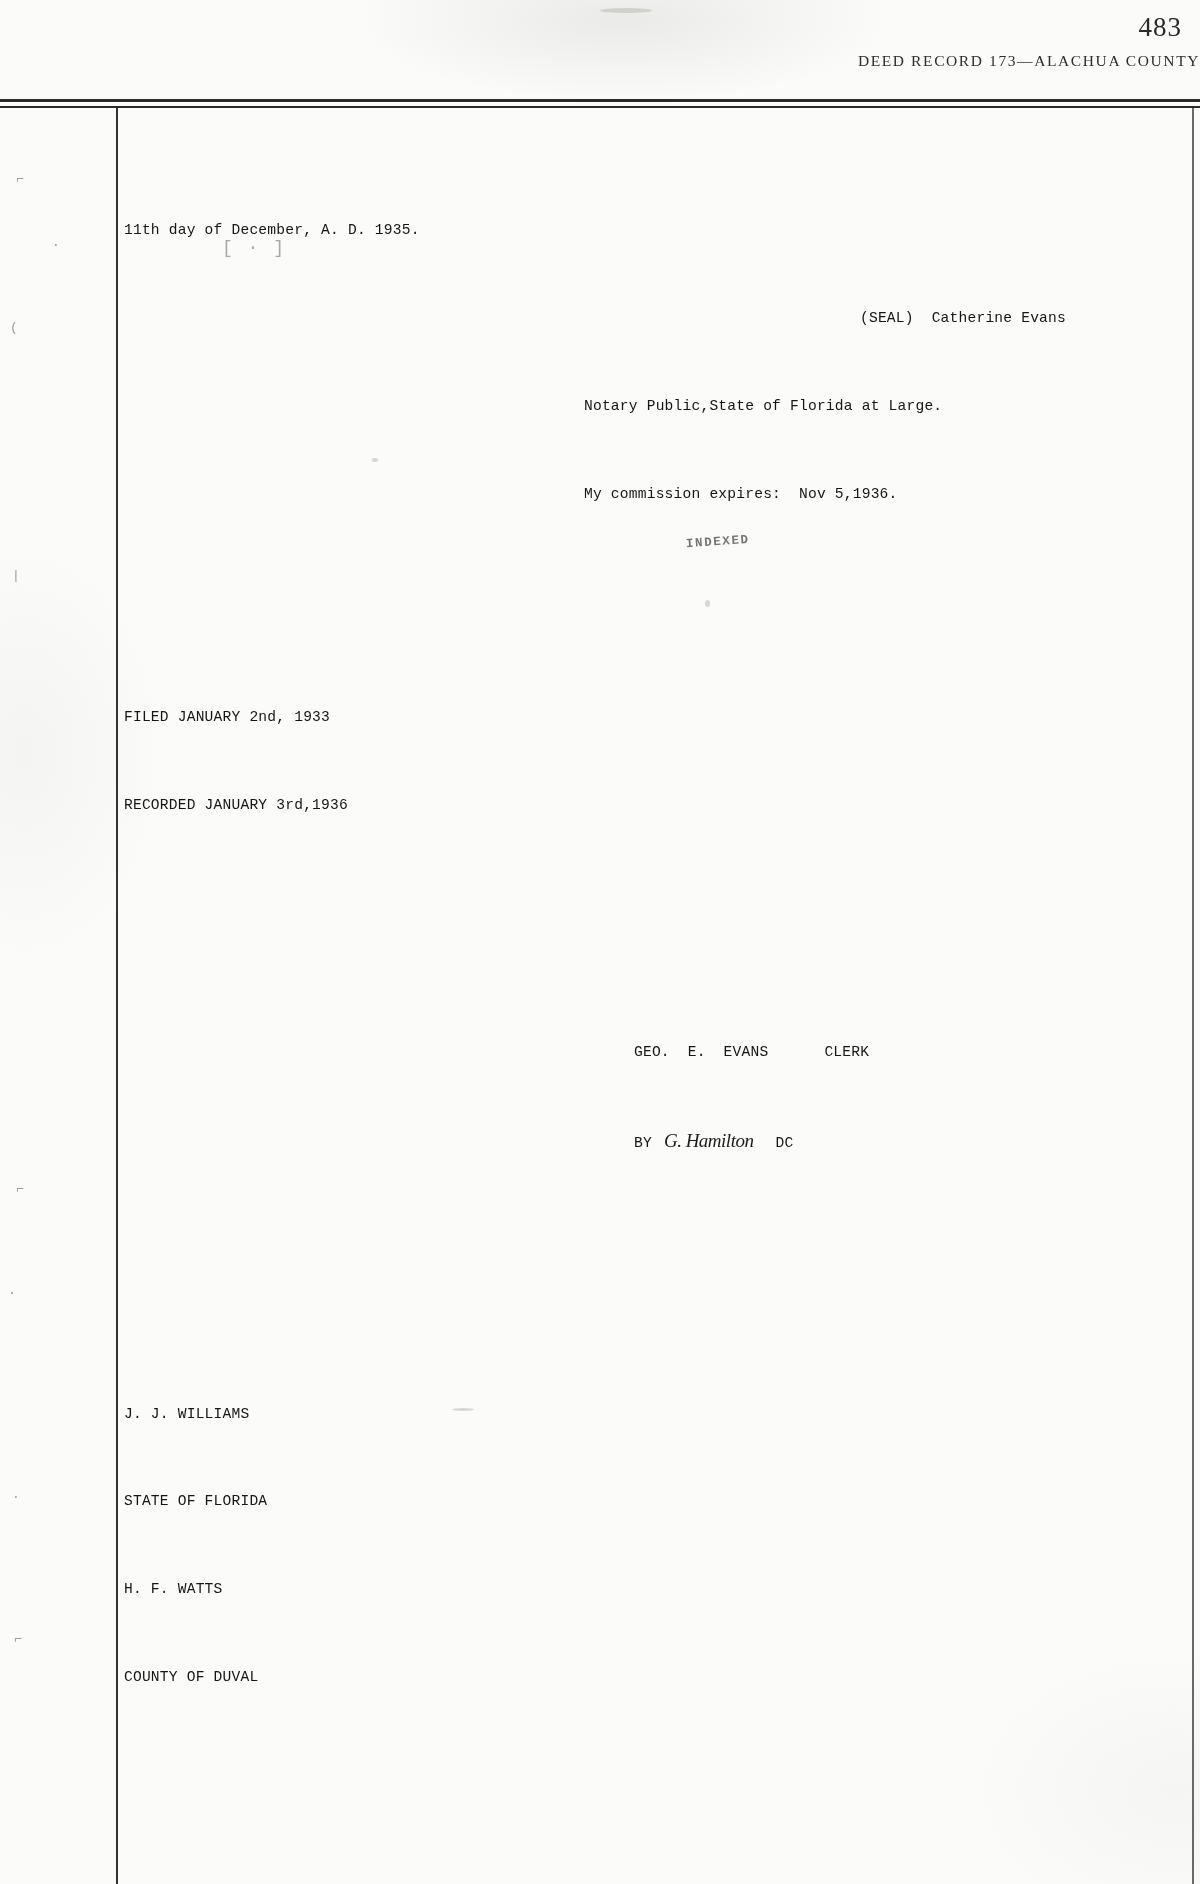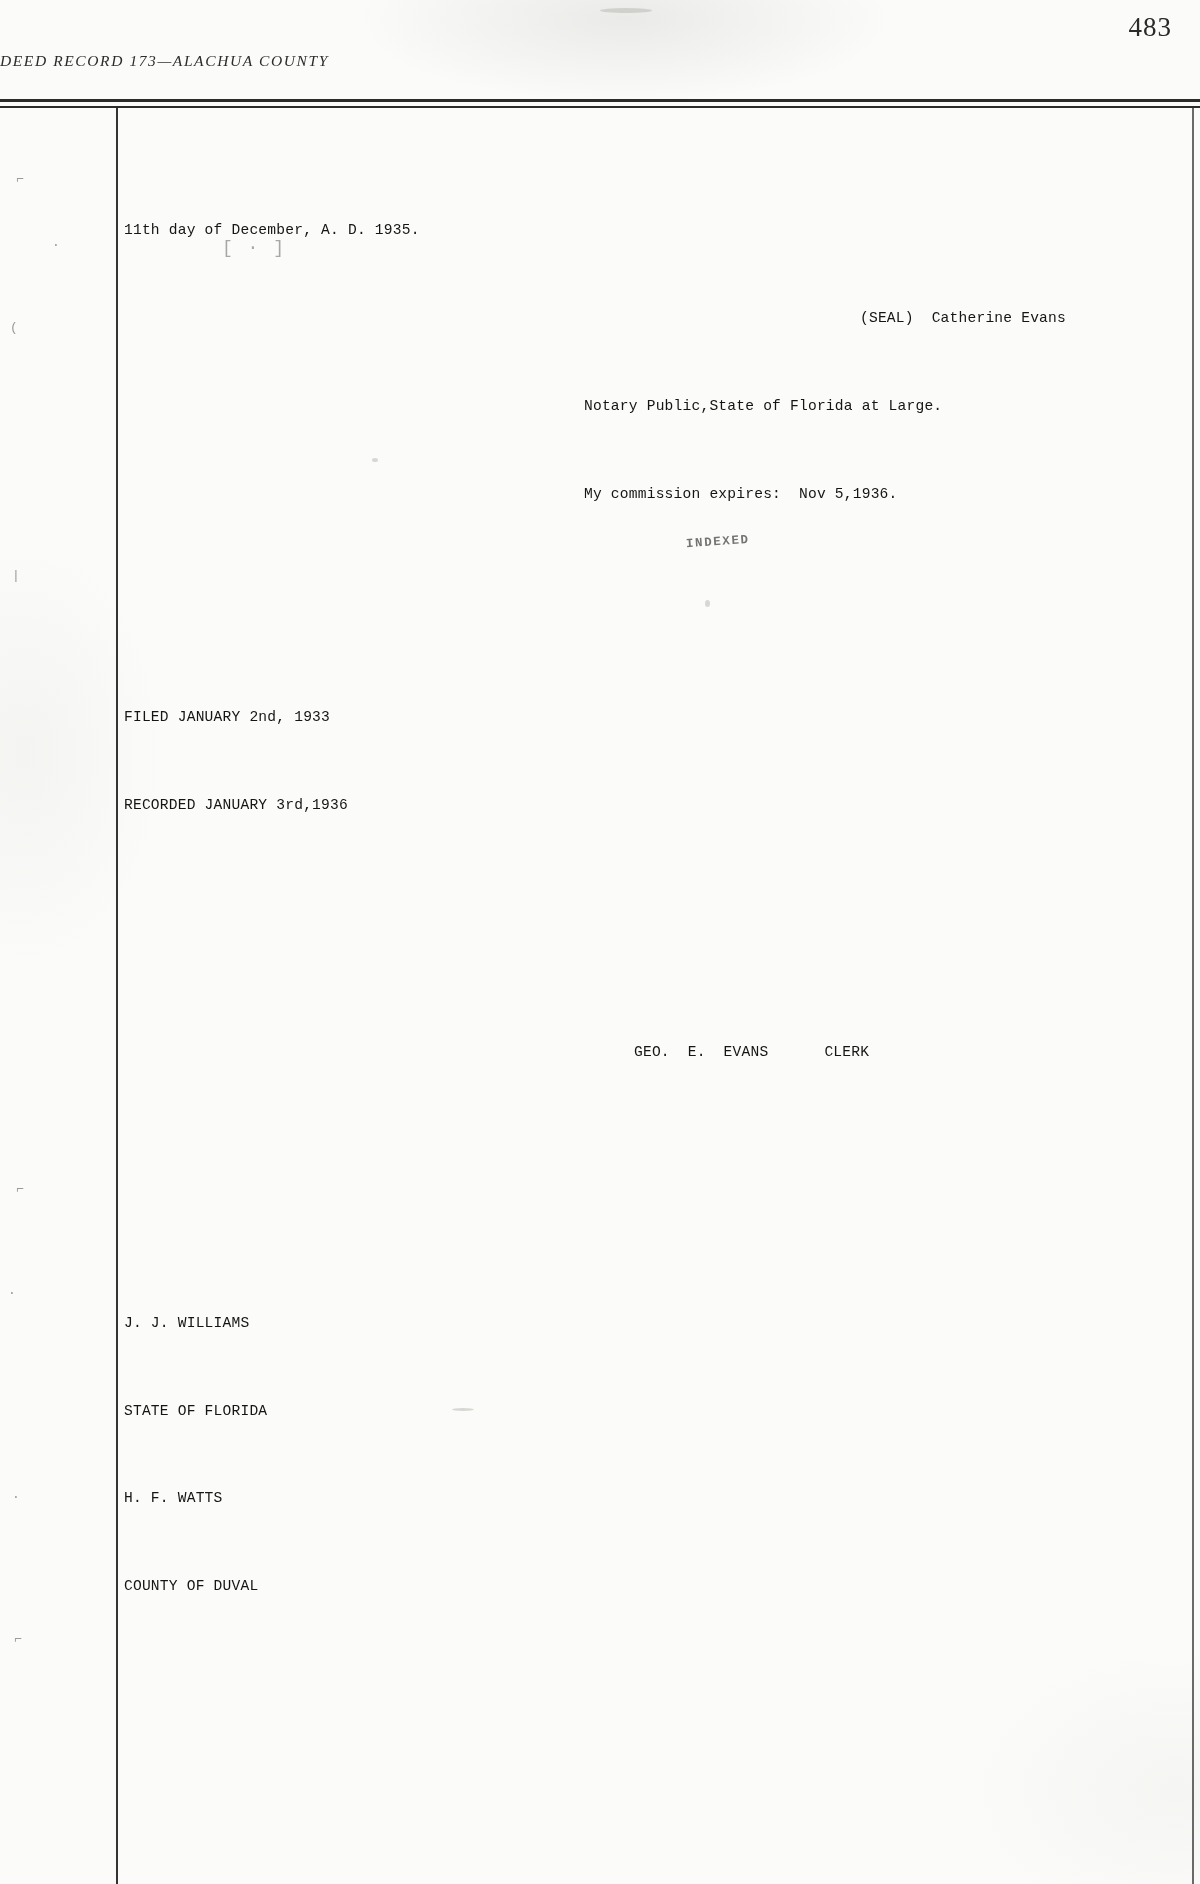--- a/index.html
+++ b/index.html
@@ -27,37 +27,36 @@
     inset: 0;
     background:
       radial-gradient(ellipse 380px 120px at 52% 1%, rgba(120,120,115,0.13), rgba(255,255,255,0) 70%),
       radial-gradient(ellipse 200px 300px at 2% 40%, rgba(150,150,145,0.07), rgba(255,255,255,0) 70%),
       radial-gradient(ellipse 300px 200px at 98% 95%, rgba(150,150,145,0.06), rgba(255,255,255,0) 70%);
     pointer-events: none;
   }
   .page-number {
     position: absolute;
     top: 12px;
-    right: 28px;
+    right: 18px;
     font-family: "Liberation Serif", serif;
     font-size: 27px;
     color: #2a2a2a;
     letter-spacing: 1px;
   }
   .header-title {
     position: absolute;
     top: 52px;
     left: 0;
     width: 1200px;
-    text-align: left;
+    text-align: right;
     font-family: "Liberation Serif", serif;
     font-size: 15.5px;
     letter-spacing: 1.6px;
     color: #2c2c2c;
-    font-style: italic;
   }
   .rule {
     position: absolute;
     left: 0;
     width: 1200px;
     background: #2b2b2b;
   }
   .rule.r1 { top: 99px;  height: 3px; }
   .rule.r2 { top: 106px; height: 2px; }
 
@@ -197,20 +196,21 @@
     <span class="ln ind-5">My commission expires:  Nov 5,1936.</span>
 
     <span class="blk spacer-sm"></span>
 
     <span class="ln">FILED JANUARY 2nd, 1933</span>
     <span class="ln">RECORDED JANUARY 3rd,1936</span>
 
     <span class="blk spacer-md"></span>
 
     <span class="ln ind-6"><span>GEO.  E.  EVANS</span><span style="padding-left:56px;margin-top:44px;">CLERK</span></span>
+    <span class="ln ind-6"><span>BY</span><span class="sig-script" style="padding-left:12px;">G. Hamilton</span><span style="padding-left:22px;">DC</span></span>
 
     <span class="blk spacer-lg"></span>
 
     <span class="ln">J. J. WILLIAMS</span>
     <span class="ln">STATE OF FLORIDA</span>
     <span class="ln">H. F. WATTS</span>
     <span class="ln">COUNTY OF DUVAL</span>
 
     
     

